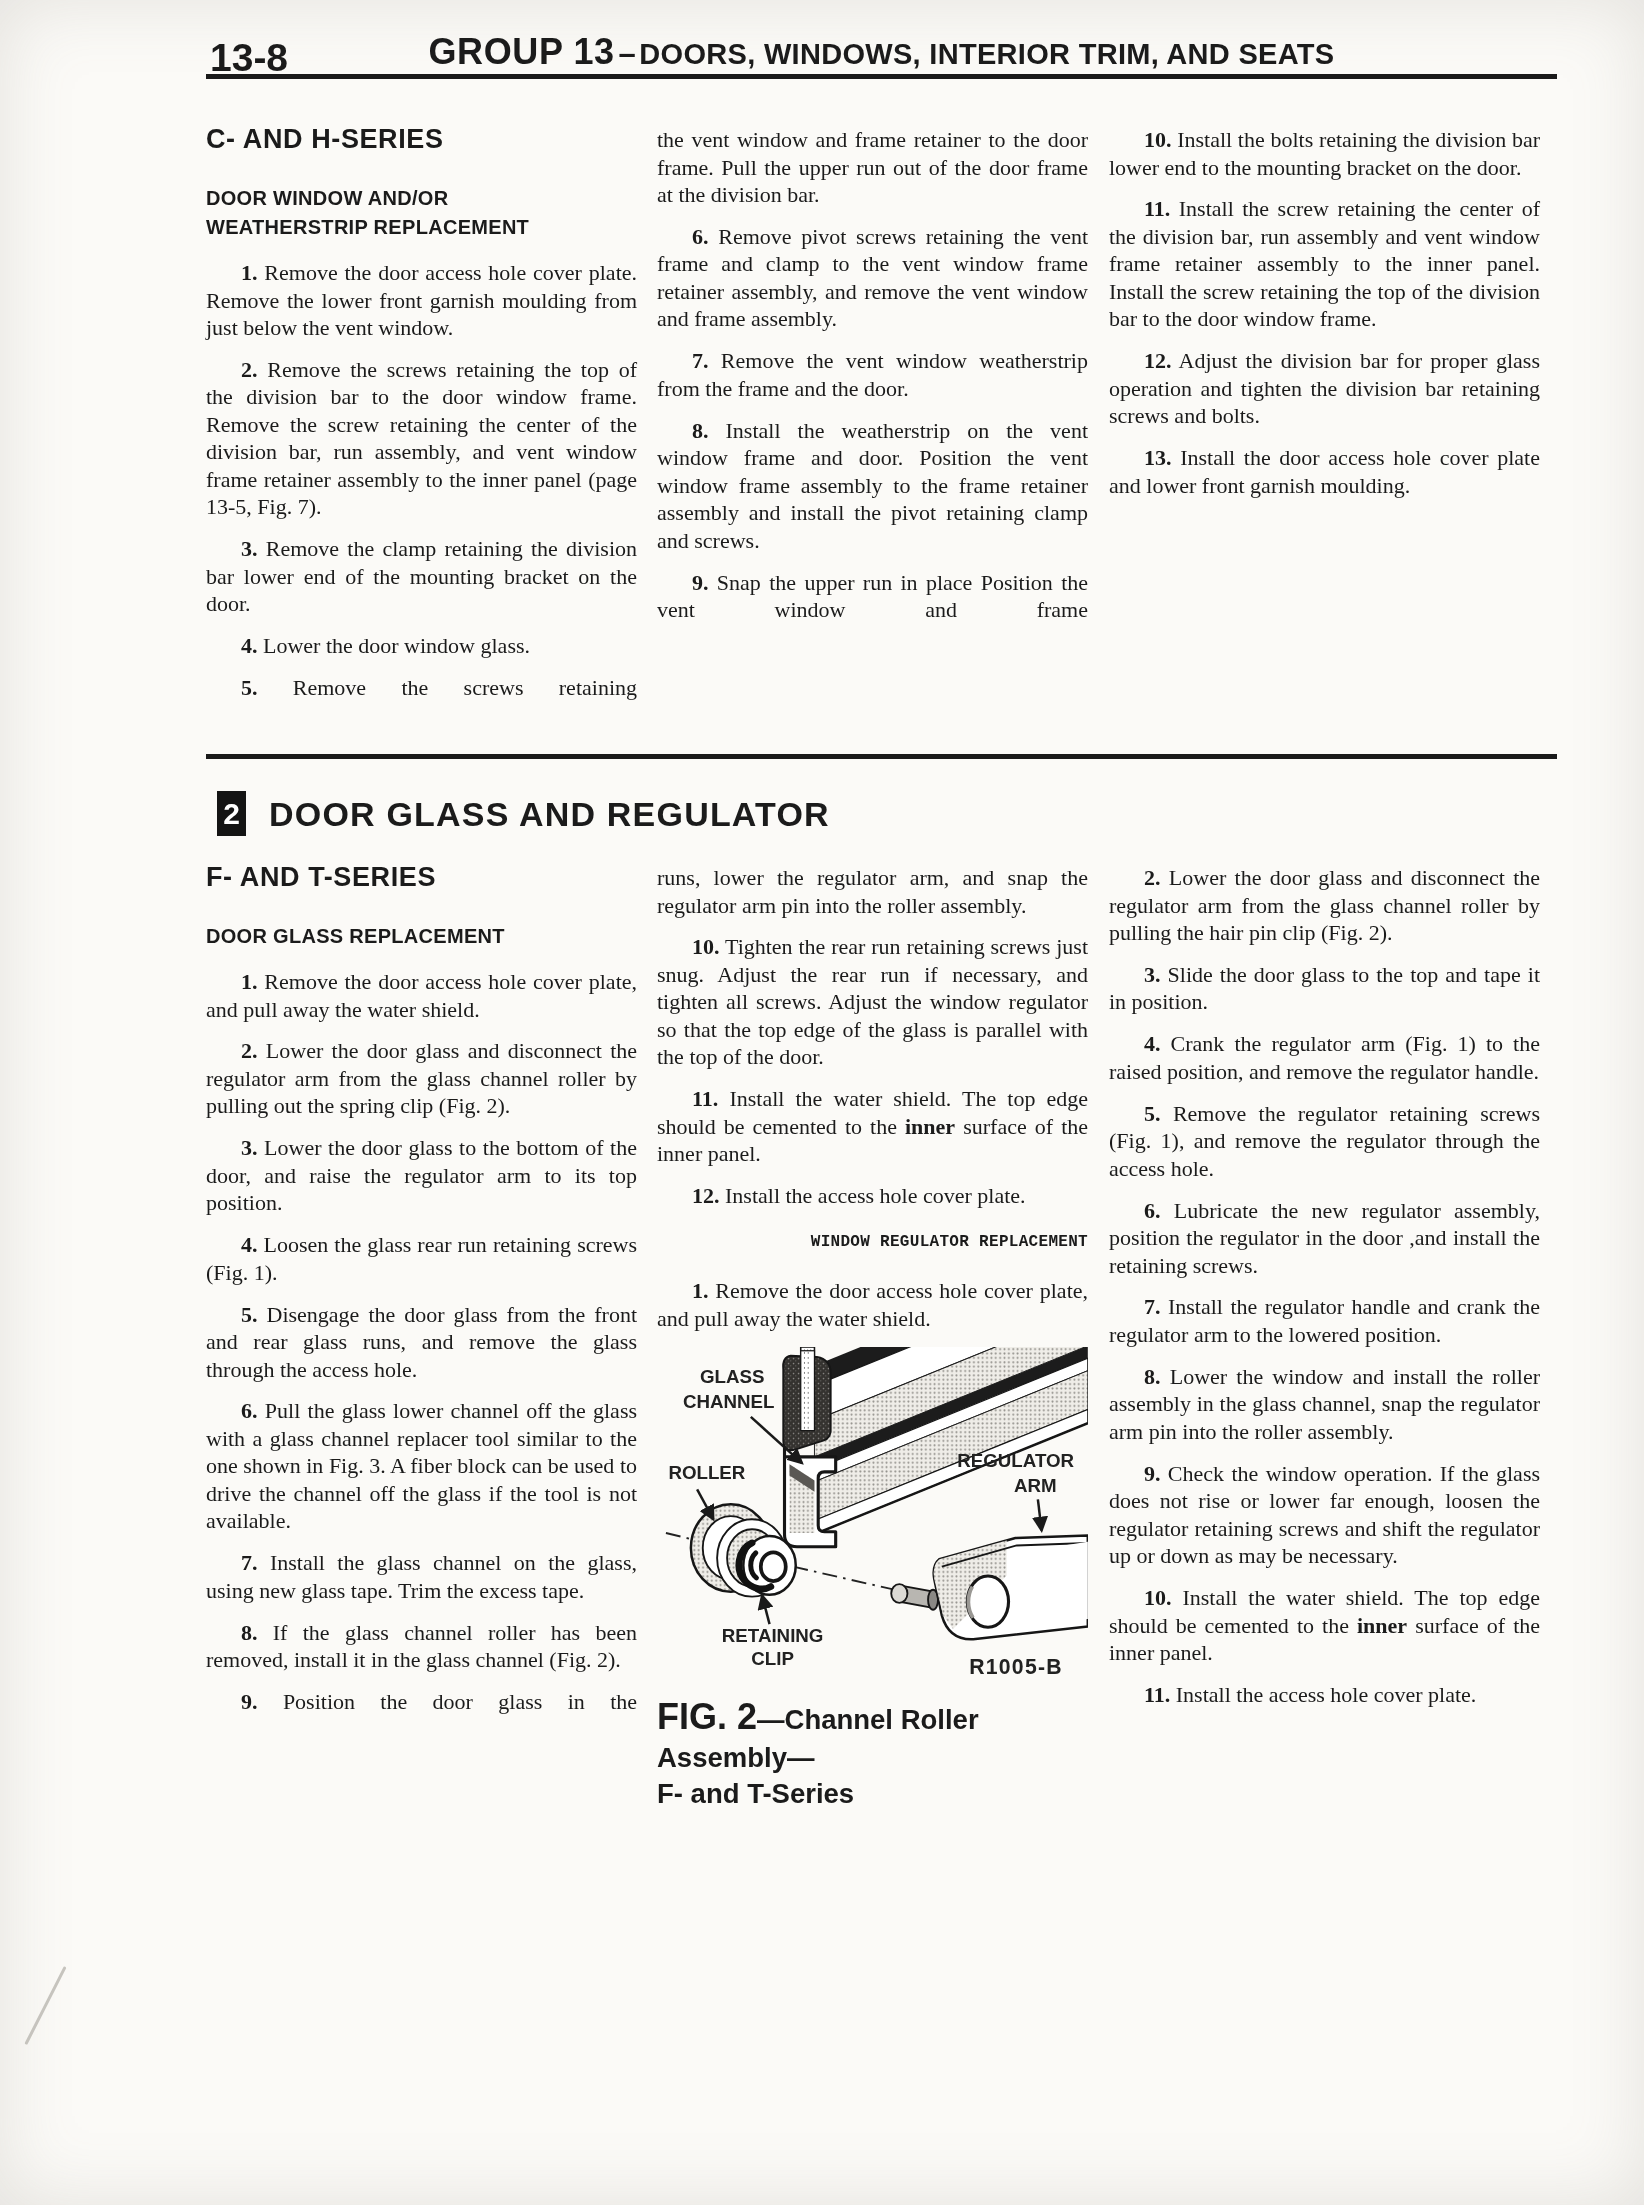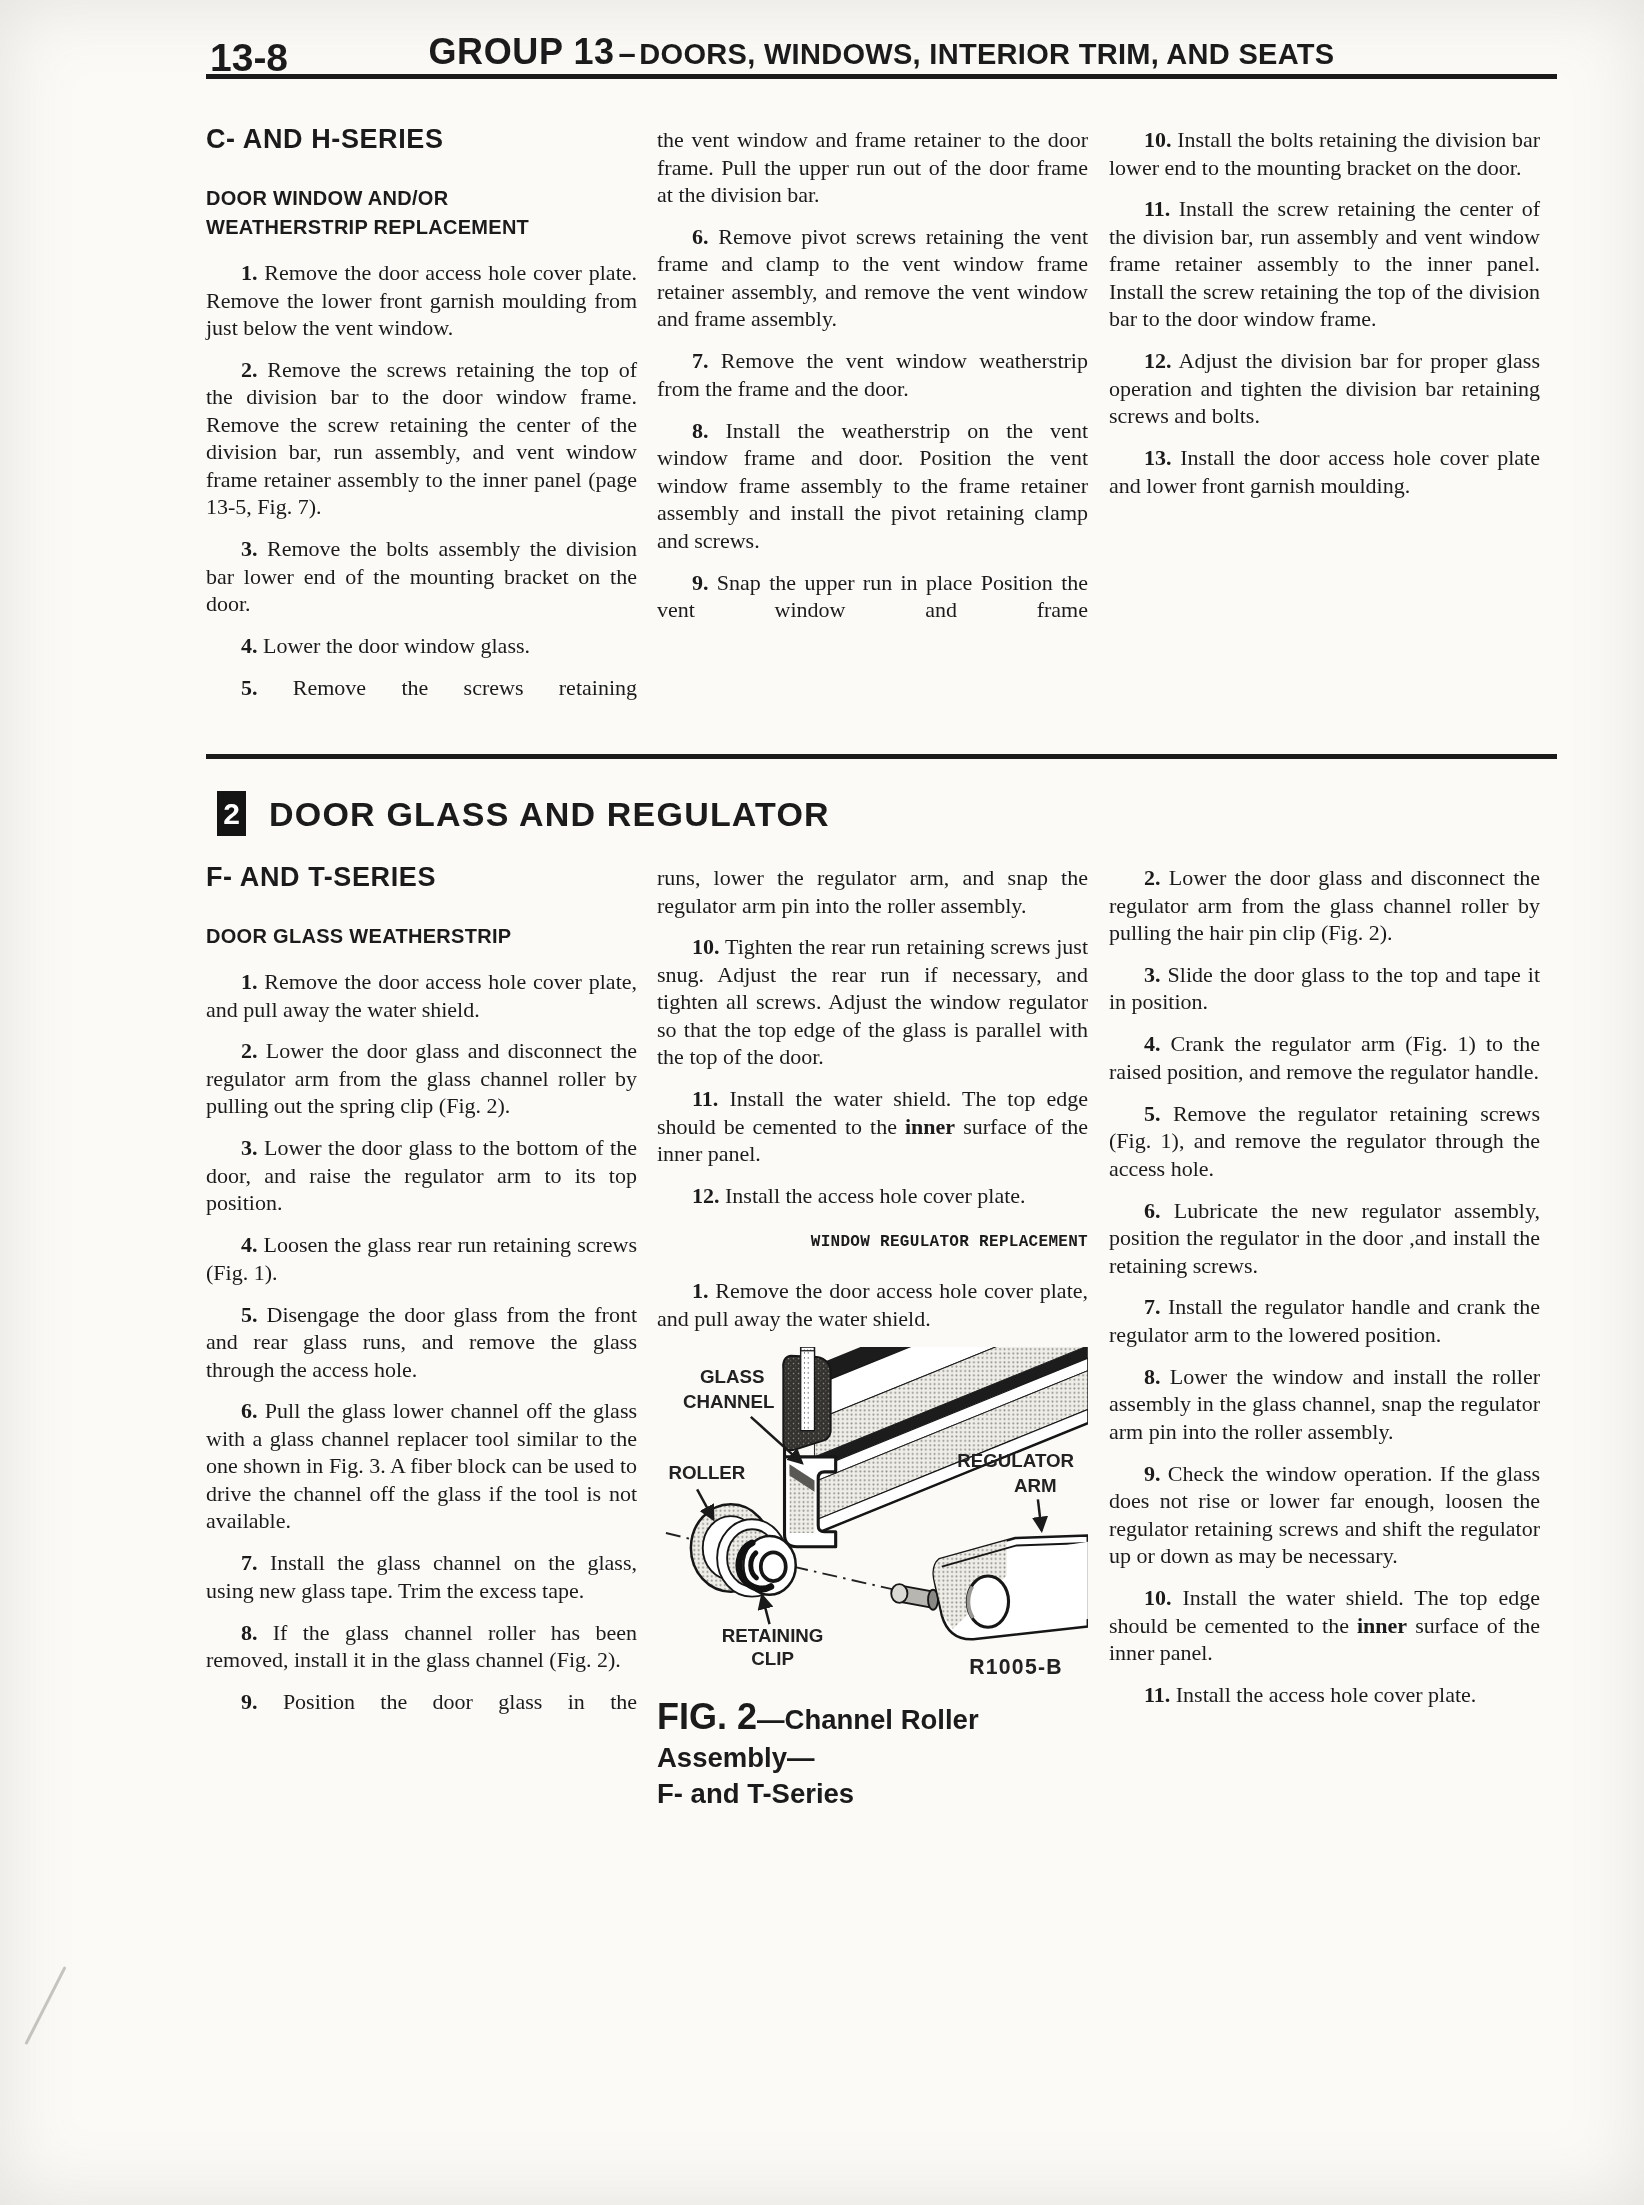--- a/index.html
+++ b/index.html
@@ -74,21 +74,21 @@
   <div class="rule rule1"></div>
 
   <div class="col" id="s1c1">
     <div class="h-series">C- AND H-SERIES</div>
     <div class="h-sub">
       <span>DOOR WINDOW AND/OR</span><br>
       <span>WEATHERSTRIP REPLACEMENT</span>
     </div>
     <p class="para"><b class="num">1.</b> <span>Remove the door access hole cover plate. Remove the lower front garnish moulding from just below the vent window.</span></p>
     <p class="para"><b class="num">2.</b> <span>Remove the screws retaining the top of the division bar to the door window frame. Remove the screw retaining the center of the division bar, run assembly, and vent window frame retainer assembly to the inner panel (page 13-5, Fig. 7).</span></p>
-    <p class="para"><b class="num">3.</b> <span>Remove the bolts assembly the division bar lower end of the mounting bracket on the door.</span></p>
+    <p class="para"><b class="num">3.</b> <span>Remove the clamp retaining the division bar lower end of the mounting bracket on the door.</span></p>
     <p class="para"><b class="num">4.</b> <span>Lower the door window glass.</span></p>
     <p class="para jlast"><b class="num">5.</b> <span>Remove the screws retaining</span></p>
   </div>
 
   <div class="col" id="s1c2">
     <p class="para cont"><span>the vent window and frame retainer to the door frame. Pull the upper run out of the door frame at the division bar.</span></p>
     <p class="para"><b class="num">6.</b> <span>Remove pivot screws retaining the vent frame and clamp to the vent window frame retainer assembly, and remove the vent window and frame assembly.</span></p>
     <p class="para"><b class="num">7.</b> <span>Remove the vent window weatherstrip from the frame and the door.</span></p>
     <p class="para"><b class="num">8.</b> <span>Install the weatherstrip on the vent window frame and door. Position the vent window frame assembly to the frame retainer assembly and install the pivot retaining clamp and screws.</span></p>
     <p class="para jlast"><b class="num">9.</b> <span>Snap the upper run in place Position the vent window and frame</span></p>
@@ -100,21 +100,21 @@
     <p class="para"><b class="num">12.</b> <span>Adjust the division bar for proper glass operation and tighten the division bar retaining screws and bolts.</span></p>
     <p class="para"><b class="num">13.</b> <span>Install the door access hole cover plate and lower front garnish moulding.</span></p>
   </div>
 
   <div class="rule rule2"></div>
   <div class="badge">2</div>
   <div class="s2title">DOOR GLASS AND REGULATOR</div>
 
   <div class="col" id="s2c1">
     <div class="h-series">F- AND T-SERIES</div>
-    <div class="h-sub">DOOR GLASS WEATHERSTRIP</div>
+    <div class="h-sub">DOOR GLASS REPLACEMENT</div>
     <p class="para"><b class="num">1.</b> <span>Remove the door access hole cover plate, and pull away the water shield.</span></p>
     <p class="para"><b class="num">2.</b> <span>Lower the door glass and disconnect the regulator arm from the glass channel roller by pulling out the spring clip (Fig. 2).</span></p>
     <p class="para"><b class="num">3.</b> <span>Lower the door glass to the bottom of the door, and raise the regulator arm to its top position.</span></p>
     <p class="para"><b class="num">4.</b> <span>Loosen the glass rear run retaining screws (Fig. 1).</span></p>
     <p class="para"><b class="num">5.</b> <span>Disengage the door glass from the front and rear glass runs, and remove the glass through the access hole.</span></p>
     <p class="para"><b class="num">6.</b> <span>Pull the glass lower channel off the glass with a glass channel replacer tool similar to the one shown in Fig. 3. A fiber block can be used to drive the channel off the glass if the tool is not available.</span></p>
     <p class="para"><b class="num">7.</b> <span>Install the glass channel on the glass, using new glass tape. Trim the excess tape.</span></p>
     <p class="para"><b class="num">8.</b> <span>If the glass channel roller has been removed, install it in the glass channel (Fig. 2).</span></p>
     <p class="para jlast"><b class="num">9.</b> <span>Position the door glass in the</span></p>
   </div>

